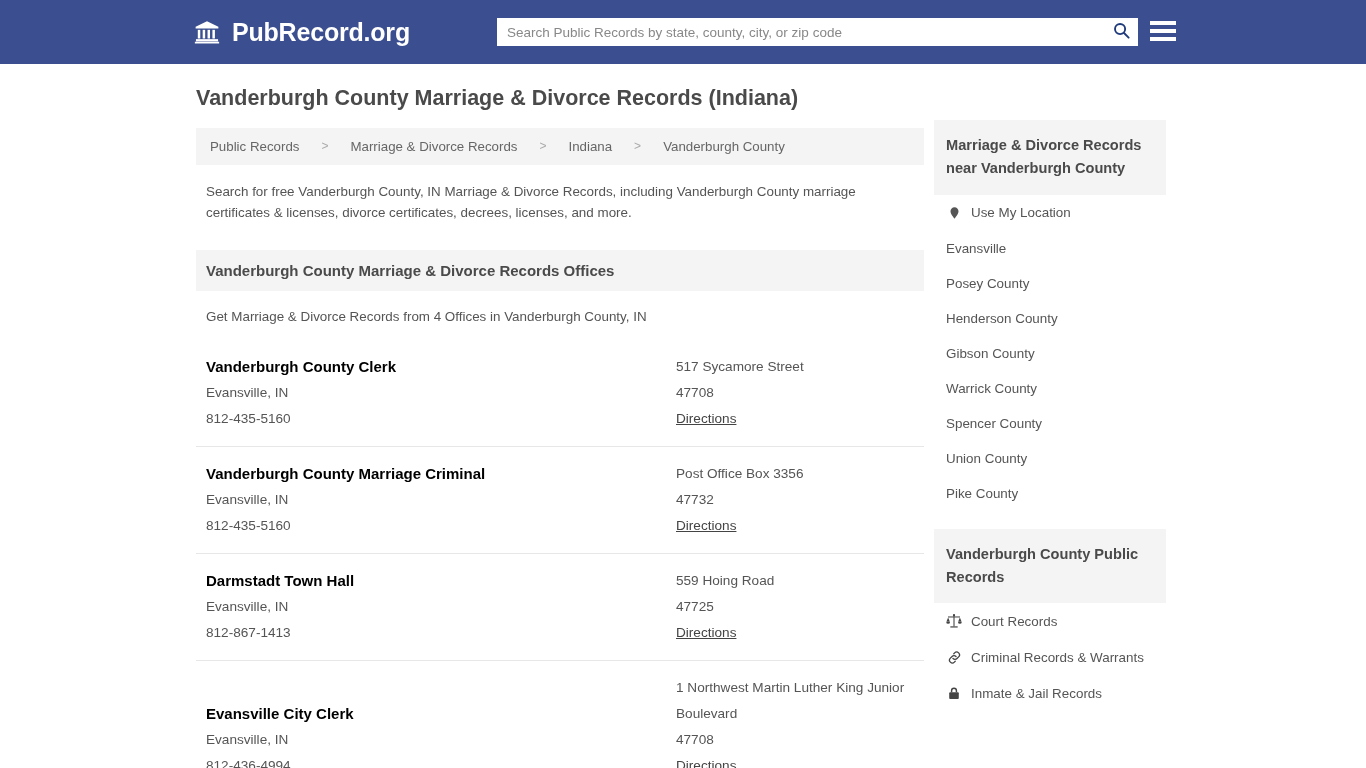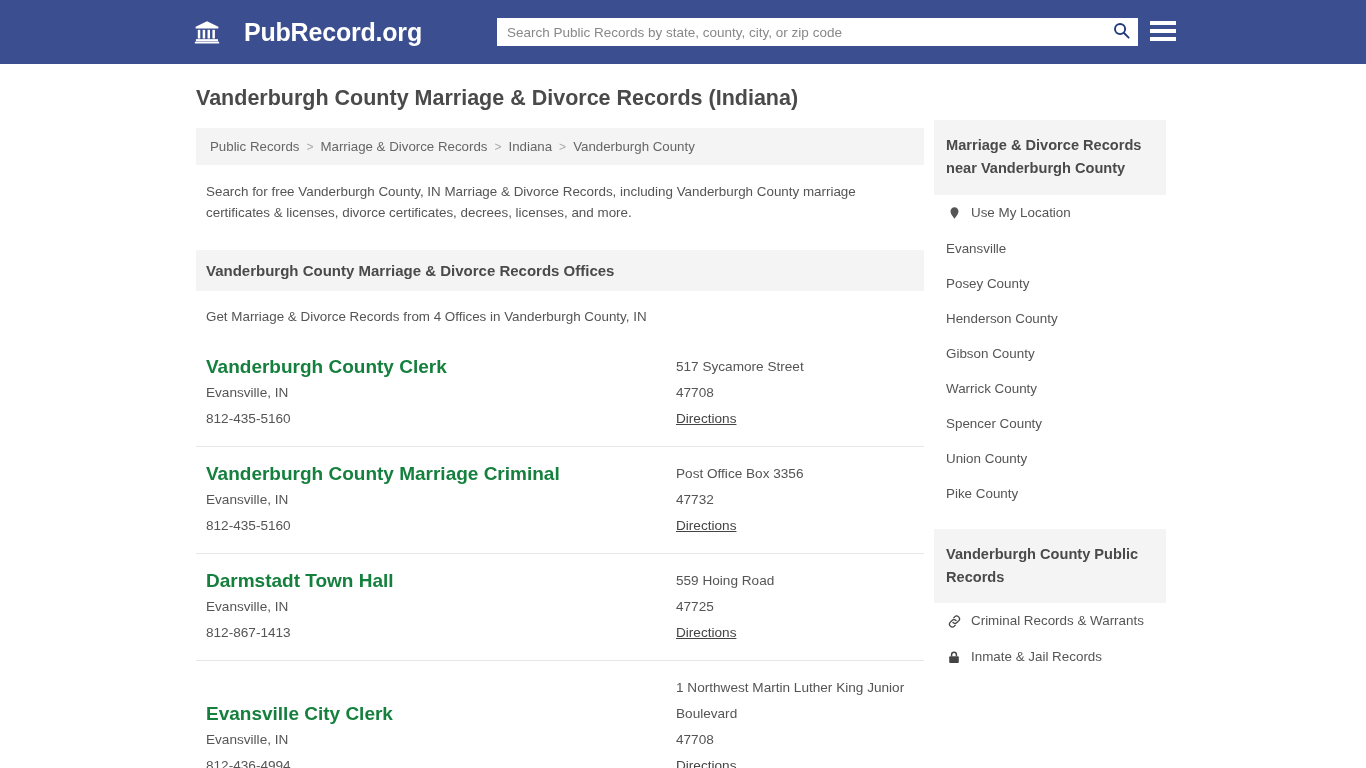--- a/index.html
+++ b/index.html
@@ -15,21 +15,21 @@
   .site-header {
     height: 64px;
     background: #3b4e8f;
     display: flex;
     align-items: center;
     position: relative;
   }
   .brand {
     display: flex;
     align-items: center;
-    gap: 24px;
+    gap: 12px;
     margin-left: 194px;
     text-decoration: none;
   }
   .brand-icon { display: block; width: 26px; height: 26px; }
   .brand-text {
     color: #ffffff;
     font-size: 25px;
     font-weight: bold;
     letter-spacing: -0.2px;
     white-space: nowrap;
@@ -99,23 +99,23 @@
     color: #4a4a4a;
     line-height: 1.2;
   }
 
   .breadcrumb {
     background: #f4f4f4;
     padding: 11px 10px;
     font-size: 13.3px;
     color: #666;
     display: flex;
-    align-items: flex-end;
+    align-items: flex-start;
     flex-wrap: wrap;
-    gap: 1px;
+    gap: 16px;
   }
   .breadcrumb a {
     color: #666;
     text-decoration: none;
     padding: 0 4px;
   }
   .breadcrumb .sep { color: #aaa; font-size: 12px; padding: 0 2px; }
 
   .intro {
     margin: 17px 10px 0 10px;
@@ -143,23 +143,23 @@
   .office-row {
     display: flex;
     border-top: 1px solid #e7e7e7;
     padding: 14px 10px 14px 10px;
     min-height: 88px;
   }
   .office-row:first-child { border-top: none; }
   .office-left { width: 470px; }
   .office-right { flex: 1; }
   .office-name {
-    font-size: 19px;
+    font-size: 15px;
     font-weight: bold;
-    color: #15803d;
+    color: #000000;
     line-height: 26px;
   }
   .office-line {
     font-size: 13.6px;
     color: #555;
     line-height: 26px;
   }
   .office-addr {
     font-size: 13.6px;
     color: #555;
@@ -183,21 +183,21 @@
     font-weight: bold;
     color: #4a4a4a;
     line-height: 1.6;
   }
   .panel-list { margin: 0; padding: 0; list-style: none; }
   .panel-list li {
     padding: 10px 12px;
     font-size: 13.4px;
     color: #555;
     display: flex;
-    align-items: flex-start;
+    align-items: center;
     gap: 9px;
     cursor: pointer;
   }
   .panel-list li .li-icon {
     width: 16px; height: 16px;
     display: inline-flex; align-items: center; justify-content: center;
     flex: 0 0 16px;
   }
   .panel-gap { height: 18px; }
 </style>
@@ -358,20 +358,35 @@
       </li>
     </ul>
 
     <div class="panel-gap"></div>
 
     <div class="panel-head">Vanderburgh County Public Records</div>
 
     <ul class="panel-list">
       <li>
         <span class="li-icon">
+          <svg viewBox="0 0 24 24" width="16" height="16" fill="#444" aria-hidden="true">
+            <rect x="11.2" y="3" width="1.6" height="17"></rect>
+            <rect x="6.5" y="20" width="11" height="1.8"></rect>
+            <rect x="3" y="5.2" width="18" height="1.5"></rect>
+            <circle cx="12" cy="3.2" r="1.7"></circle>
+            <path d="M3.2 6.6 0.6 13.2h5.2L3.2 6.6z"></path>
+            <path d="M20.8 6.6 18.2 13.2h5.2l-2.6-6.6z"></path>
+            <path d="M0.4 13.4a2.8 2.8 0 0 0 5.6 0H0.4z"></path>
+            <path d="M18 13.4a2.8 2.8 0 0 0 5.6 0H18z"></path>
+          </svg>
+        </span>
+        <span>Court Records</span>
+      </li>
+      <li>
+        <span class="li-icon">
           <svg viewBox="0 0 24 24" width="15" height="15" fill="none" stroke="#444" stroke-width="2.1" aria-hidden="true">
             <path d="M9.6 13.6a4.4 4.4 0 0 0 6.4 0l2.6-2.6a4.5 4.5 0 0 0-6.4-6.4l-1.3 1.3" stroke-linecap="round"></path>
             <path d="M14.4 10.4a4.4 4.4 0 0 0-6.4 0l-2.6 2.6a4.5 4.5 0 0 0 6.4 6.4l1.3-1.3" stroke-linecap="round"></path>
           </svg>
         </span>
         <span>Criminal Records &amp; Warrants</span>
       </li>
       <li>
         <span class="li-icon">
           <svg viewBox="0 0 24 24" width="14" height="15" fill="#444" aria-hidden="true">

